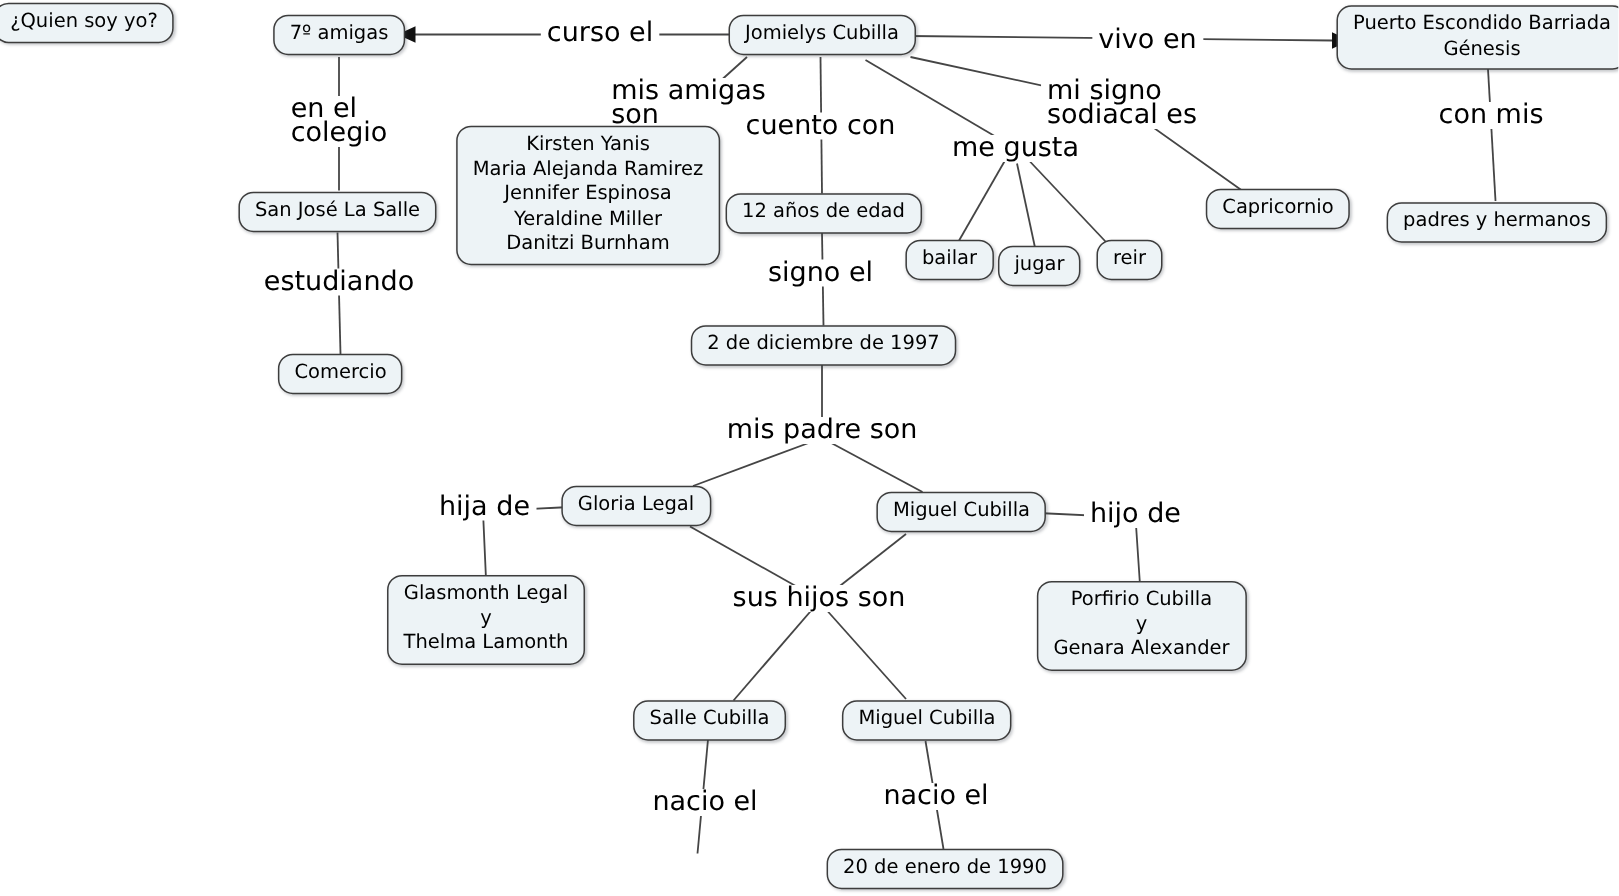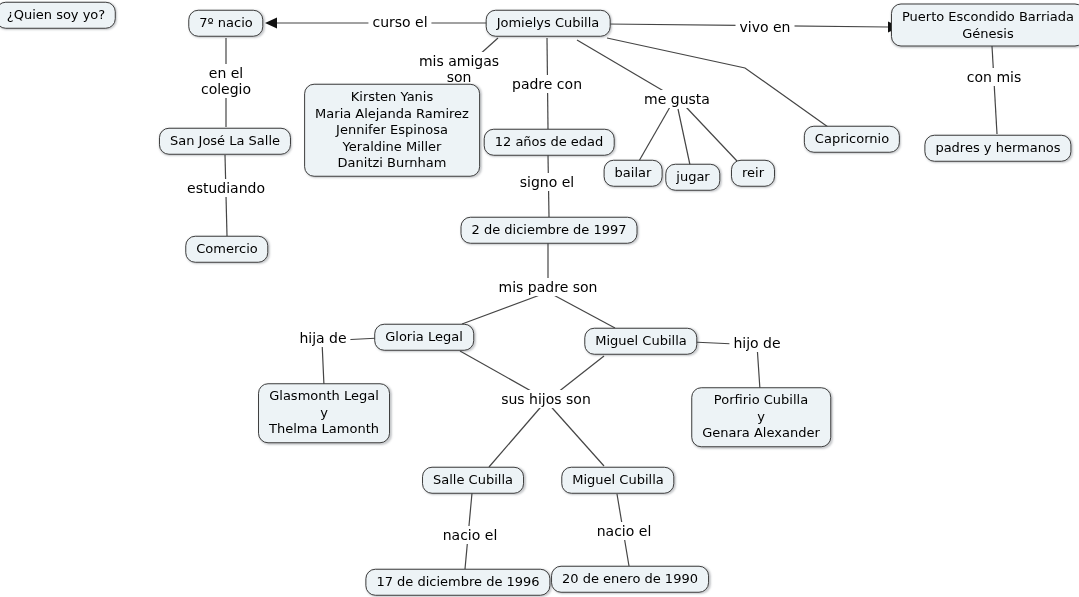--- a/index.html
+++ b/index.html
@@ -21,23 +21,23 @@
   svg.edges{position:absolute;left:0;top:0;z-index:1;}
   svg.edges line, svg.edges polyline{
     stroke:var(--line);stroke-width:1.2;fill:none;
   }
   svg.edges polygon{fill:var(--arrow);stroke:none;}
   .elabel{
     position:absolute;z-index:2;
     transform:translate(-50%,-50%);
     background:var(--background);
     color:var(--text);
-    font-size:14px;line-height:16px;
+    font-size:18px;line-height:16px;
     padding:1px 4px;
-    text-align:center;
+    text-align:left;
     white-space:pre-line;
   }
   .node{
     position:absolute;z-index:3;
     transform:translate(-50%,-50%);
     background:var(--node-fill);
     border:1.4px solid var(--node-border);
     border-radius:10px;
     color:var(--text);
     font-size:13px;line-height:16.5px;
@@ -95,34 +95,36 @@
     <line x1="472" y1="493" x2="465" y2="569"></line>
     <line x1="617" y1="494" x2="629" y2="566"></line>
   </svg>
 
   <div class="elabel" style="left:400px;top:22px">curso el</div>
   <div class="elabel" style="left:765px;top:27px">vivo en</div>
   <div class="elabel" style="left:226px;top:81px">en el
 colegio</div>
   <div class="elabel" style="left:459px;top:69px">mis amigas
 son</div>
-  <div class="elabel" style="left:547px;top:84px">padre con</div>
+  <div class="elabel" style="left:547px;top:84px">cuento con</div>
   <div class="elabel" style="left:677px;top:99px">me gusta</div>
+  <div class="elabel" style="left:748px;top:69px">mi signo
+sodiacal es</div>
   <div class="elabel" style="left:994px;top:77px">con mis</div>
   <div class="elabel" style="left:226px;top:188px">estudiando</div>
   <div class="elabel" style="left:547px;top:182px">signo el</div>
   <div class="elabel" style="left:548px;top:287px">mis padre son</div>
   <div class="elabel" style="left:323px;top:338px">hija de</div>
   <div class="elabel" style="left:757px;top:343px">hijo de</div>
   <div class="elabel" style="left:546px;top:399px">sus hijos son</div>
   <div class="elabel" style="left:470px;top:535px">nacio el</div>
   <div class="elabel" style="left:624px;top:531px">nacio el</div>
 
   <div class="node" style="left:56px;top:15px">¿Quien soy yo?</div>
-  <div class="node" style="left:226px;top:23px">7º nacio</div>
+  <div class="node" style="left:226px;top:23px">7º amigas</div>
   <div class="node" style="left:548px;top:23px">Jomielys Cubilla</div>
   <div class="node" style="left:988px;top:25px">Puerto Escondido Barriada
 Génesis</div>
   <div class="node" style="left:392px;top:130px">Kirsten Yanis
 Maria Alejanda Ramirez
 Jennifer Espinosa
 Yeraldine Miller
 Danitzi Burnham</div>
   <div class="node" style="left:225px;top:141px">San José La Salle</div>
   <div class="node" style="left:227px;top:249px">Comercio</div>
@@ -136,16 +138,15 @@
   <div class="node" style="left:424px;top:337px">Gloria Legal</div>
   <div class="node" style="left:641px;top:341px">Miguel Cubilla</div>
   <div class="node" style="left:324px;top:413px">Glasmonth Legal
 y
 Thelma Lamonth</div>
   <div class="node" style="left:761px;top:417px">Porfirio Cubilla
 y
 Genara Alexander</div>
   <div class="node" style="left:473px;top:480px">Salle Cubilla</div>
   <div class="node" style="left:618px;top:480px">Miguel Cubilla</div>
-  <div class="node" style="left:458px;top:582px">17 de diciembre de 1996</div>
   <div class="node" style="left:630px;top:579px">20 de enero de 1990</div>
 
 </div>
 
 </body></html>

